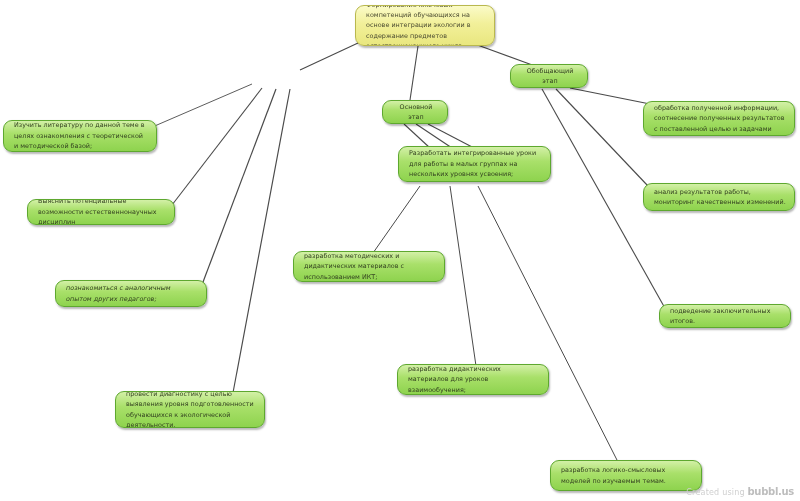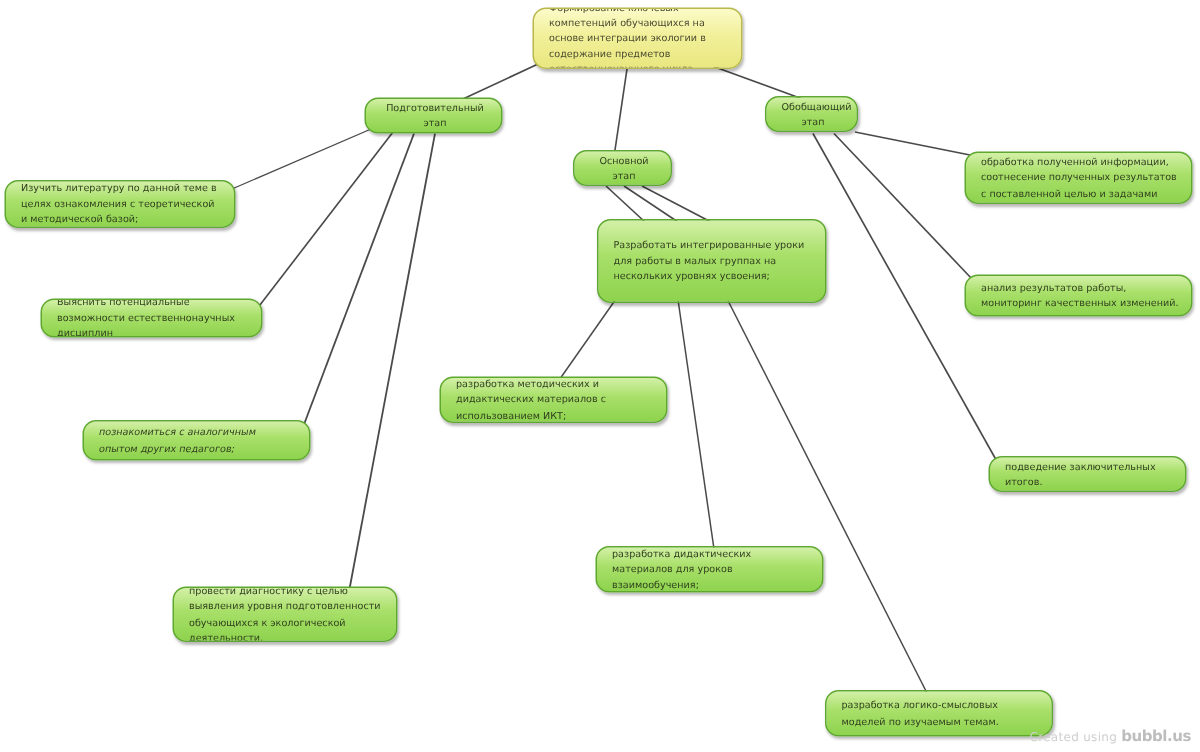--- a/index.html
+++ b/index.html
@@ -99,49 +99,46 @@
       <line x1="570" y1="88" x2="660" y2="106" stroke-width="1.1"></line>
       <line x1="556" y1="89" x2="648" y2="186" stroke-width="1.1"></line>
       <line x1="542" y1="89" x2="666" y2="310" stroke-width="1.1"></line>
     </g>
   </svg>
 
   <div class="node node-root" style="left:355px; top:5px; width:140px; height:41px;">
     <span class="node-text">Формирование ключевых компетенций обучающихся на основе интеграции экологии в содержание предметов естественнонаучного цикла</span>
   </div>
 
-  <div class="node node-green node-stage" style="left:243px; top:65px; width:92px; height:24px;">
-    <span class="node-text">Подготовительный этап</span>
-  </div>
 
   <div class="node node-green node-stage" style="left:382px; top:100px; width:66px; height:24px;">
     <span class="node-text">Основной этап</span>
   </div>
 
-  <div class="node node-green node-stage" style="left:510px; top:64px; width:62px; height:24px;">
+  <div class="node node-green node-stage" style="left:510px; top:64px; width:78px; height:24px;">
     <span class="node-text">Обобщающий этап</span>
   </div>
 
   <div class="node node-green" style="left:3px; top:120px; width:154px; height:32px;">
     <span class="node-text">Изучить литературу по данной теме в целях ознакомления с теоретической и методической базой;</span>
   </div>
 
   <div class="node node-green" style="left:27px; top:199px; width:148px; height:26px;">
     <span class="node-text">Выяснить потенциальные возможности естественнонаучных дисциплин</span>
   </div>
 
   <div class="node node-green" style="left:55px; top:280px; width:152px; height:27px;font-style:italic;">
     <span class="node-text">познакомиться  с аналогичным опытом других педагогов;</span>
   </div>
 
   <div class="node node-green" style="left:115px; top:391px; width:150px; height:37px;">
     <span class="node-text">провести диагностику с целью выявления уровня подготовленности обучающихся к экологической деятельности.</span>
   </div>
 
-  <div class="node node-green" style="left:398px; top:146px; width:153px; height:56px;">
+  <div class="node node-green" style="left:398px; top:146px; width:153px; height:36px;">
     <span class="node-text">Разработать интегрированные уроки для работы в малых группах на нескольких уровнях усвоения;</span>
   </div>
 
   <div class="node node-green" style="left:293px; top:251px; width:152px; height:31px;">
     <span class="node-text">разработка методических и дидактических материалов с использованием ИКТ;</span>
   </div>
 
   <div class="node node-green" style="left:397px; top:364px; width:152px; height:31px;">
     <span class="node-text">разработка дидактических материалов для уроков взаимообучения;</span>
   </div>

